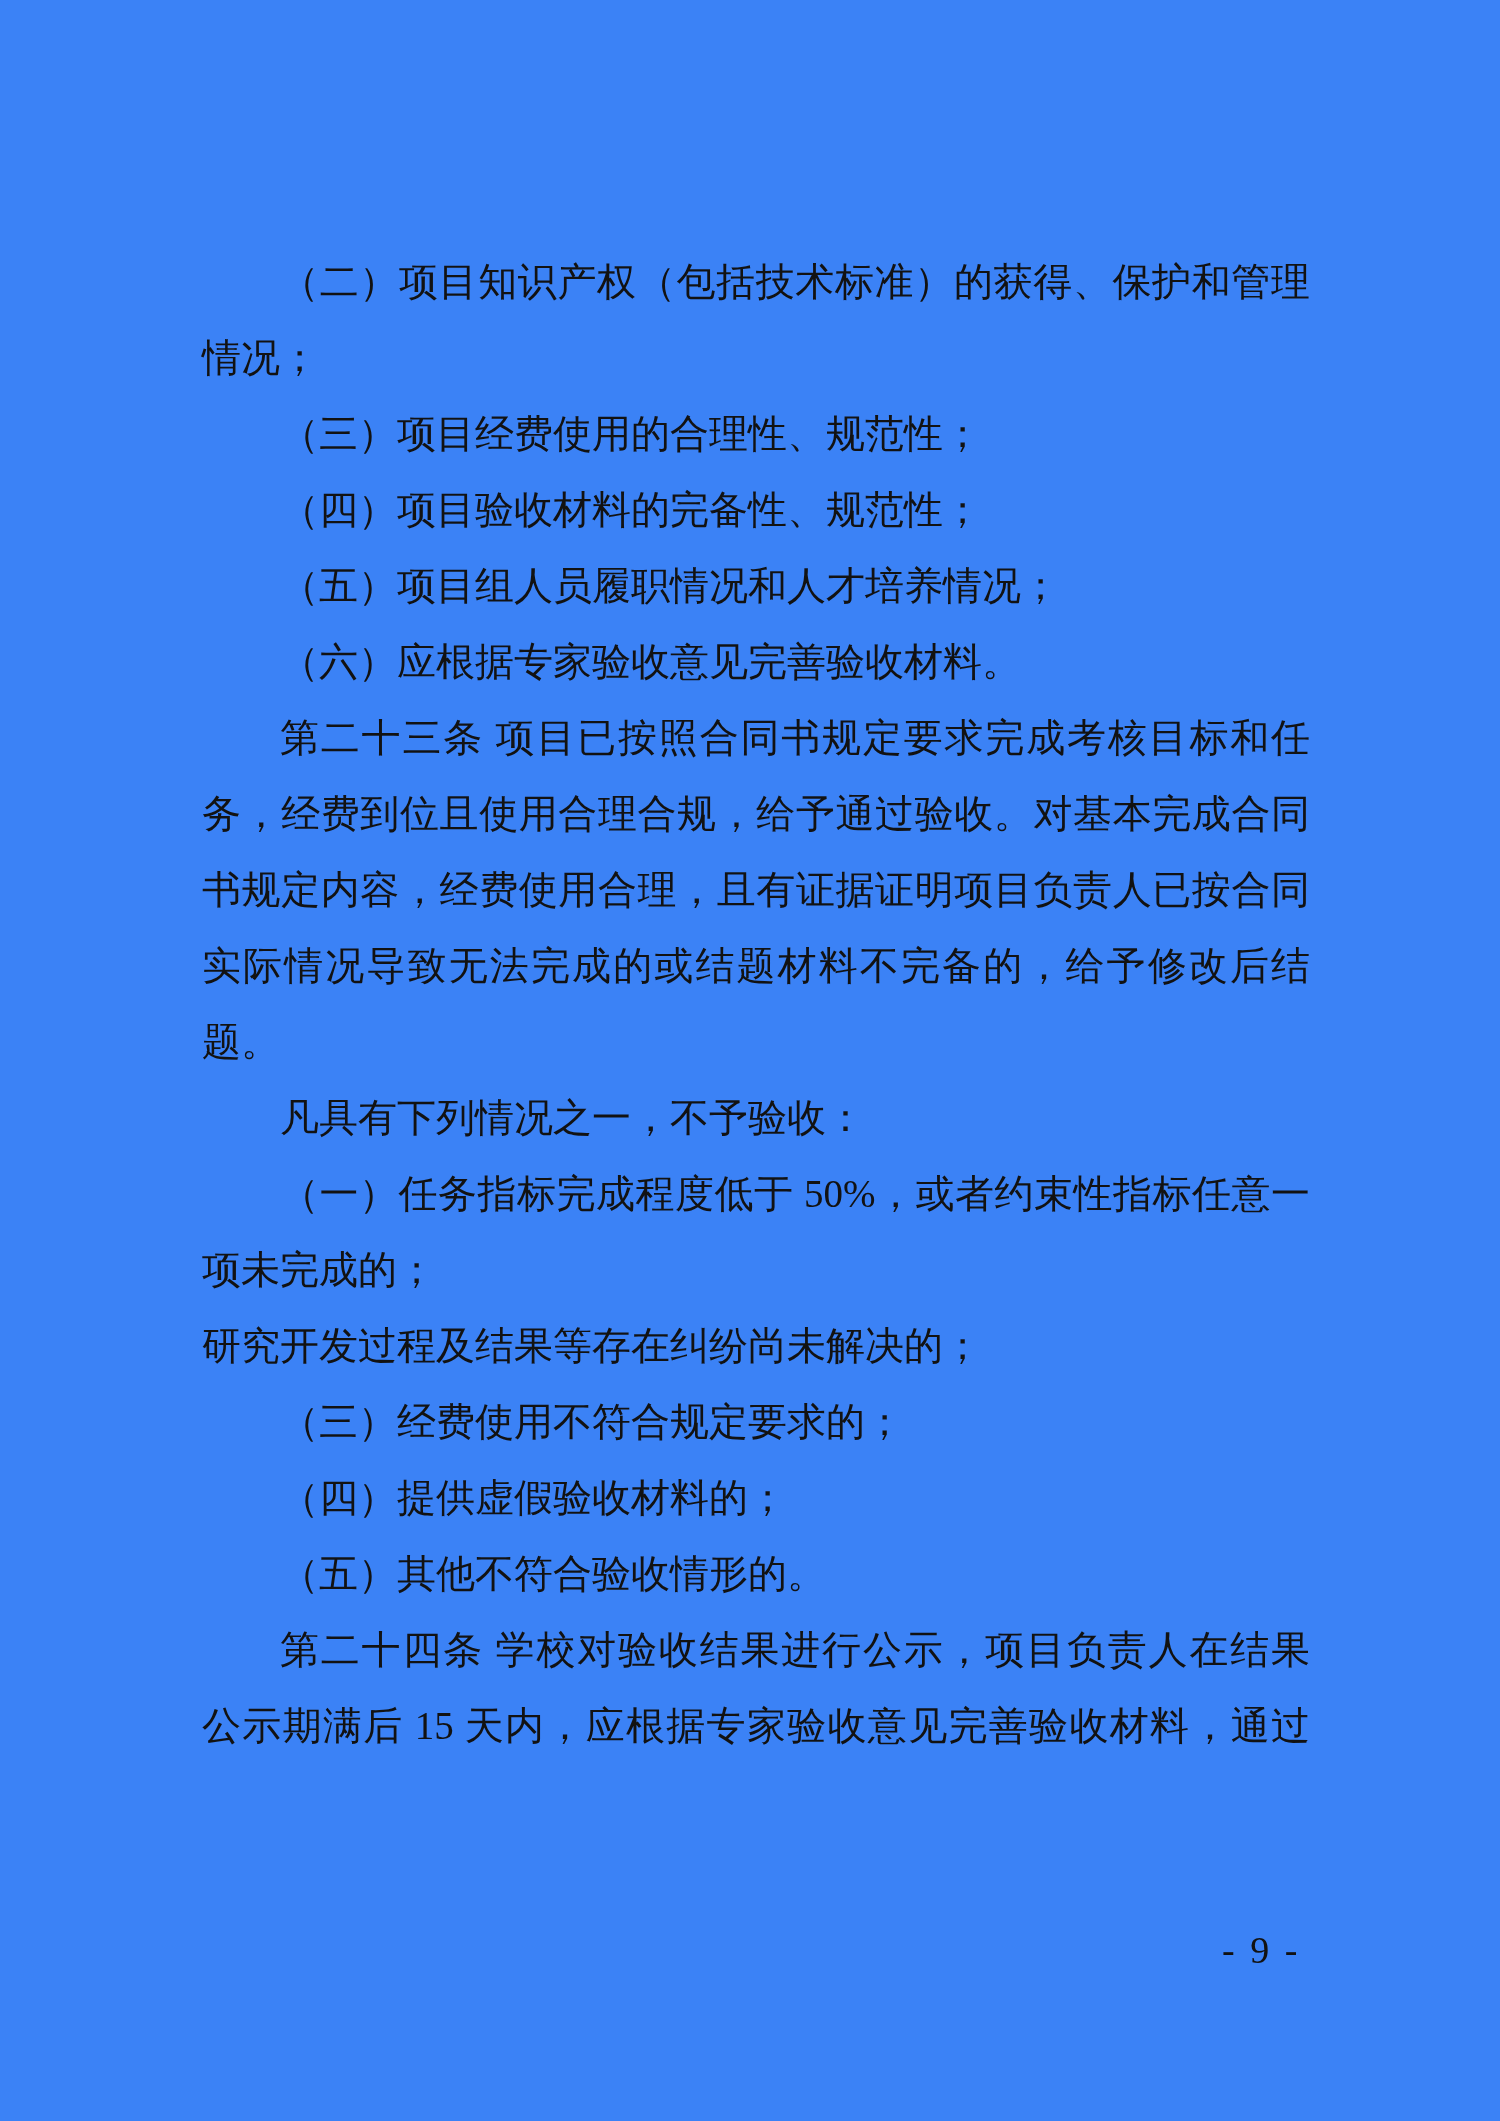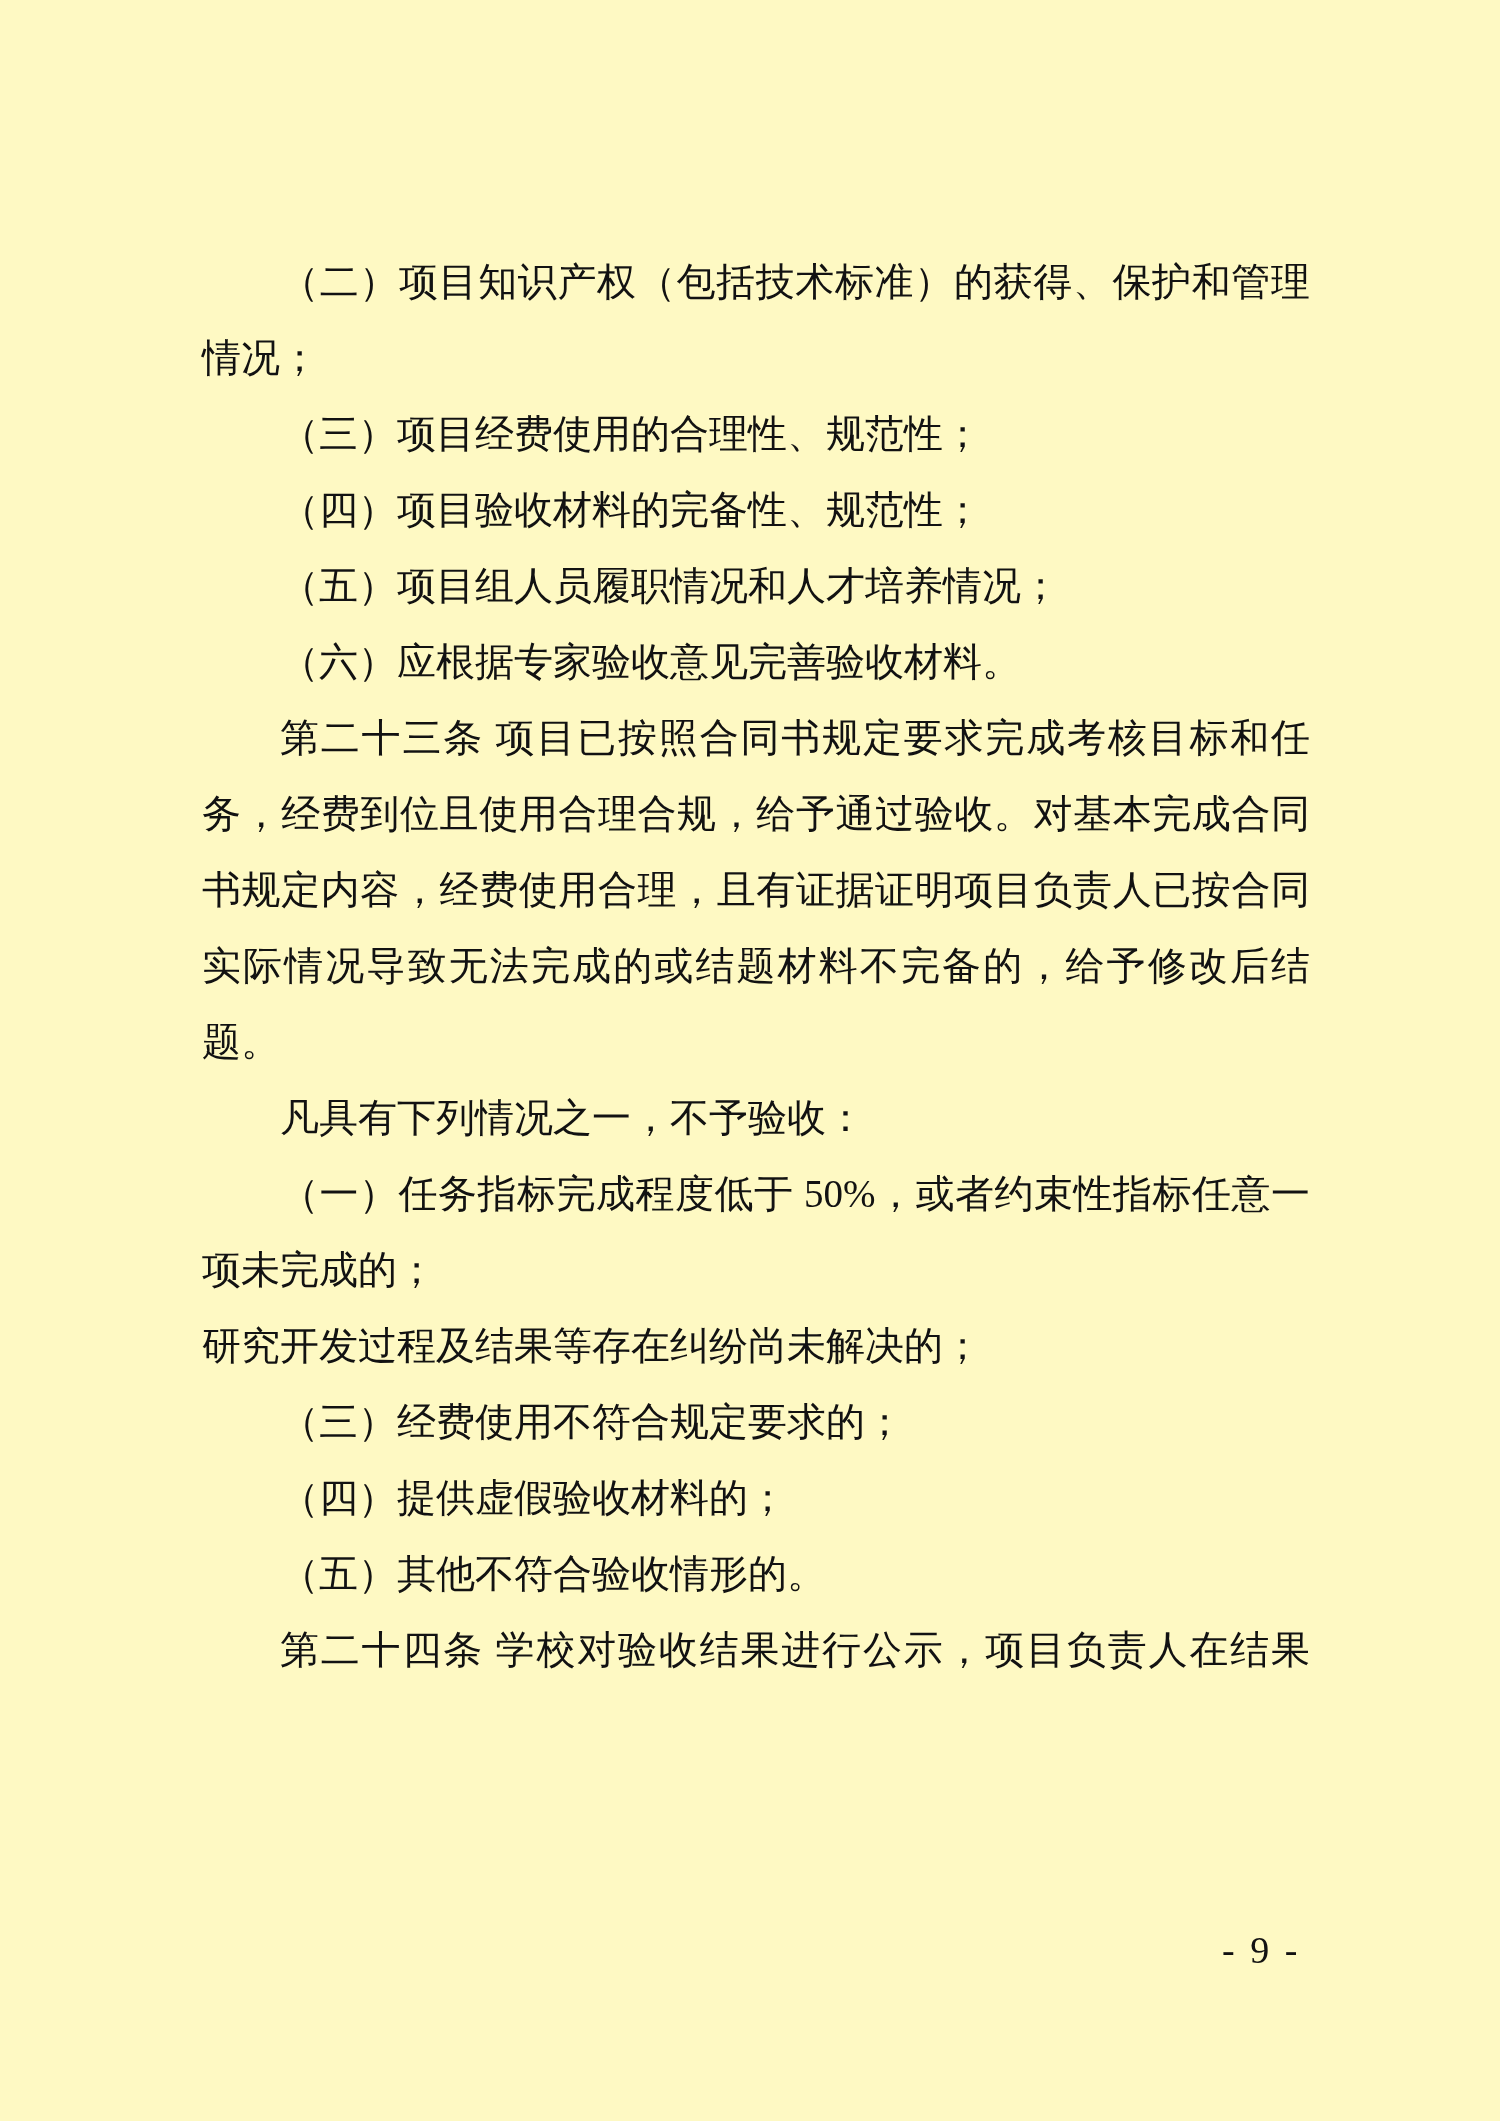--- a/index.html
+++ b/index.html
@@ -4,21 +4,21 @@
 <style>
   html, body {
     margin: 0;
     padding: 0;
     background: #e8e8e8;
   }
   .page {
     position: relative;
     width: 1500px;
     height: 2121px;
-    background: #fef9c3;
+    background: #3b82f6;
     margin: 0 auto;
     overflow: hidden;
     font-family: "Liberation Serif", "DejaVu Serif", serif;
     color: #121212;
   }
   .doc-body {
     position: absolute;
     left: 202px;
     top: 244px;
     width: 1108px;
@@ -69,16 +69,17 @@
     <p class="ln jf">实际情况导致无法完成的或结题材料不完备的，给予修改后结</p>
     <p class="ln">题。</p>
     <p class="ln ind">凡具有下列情况之一，不予验收：</p>
     <p class="ln ind jf">（一）任务指标完成程度低于 50%，或者约束性指标任意一</p>
     <p class="ln">项未完成的；</p>
     <p class="ln">研究开发过程及结果等存在纠纷尚未解决的；</p>
     <p class="ln ind">（三）经费使用不符合规定要求的；</p>
     <p class="ln ind">（四）提供虚假验收材料的；</p>
     <p class="ln ind">（五）其他不符合验收情形的。</p>
     <p class="ln ind jf">第二十四条 学校对验收结果进行公示，项目负责人在结果</p>
+    <p class="ln jf">公示期满后 15 天内，应根据专家验收意见完善验收材料，通过</p>
   </div>
 
   <div class="page-number">- 9 -</div>
 </div>
 
 </body></html>

